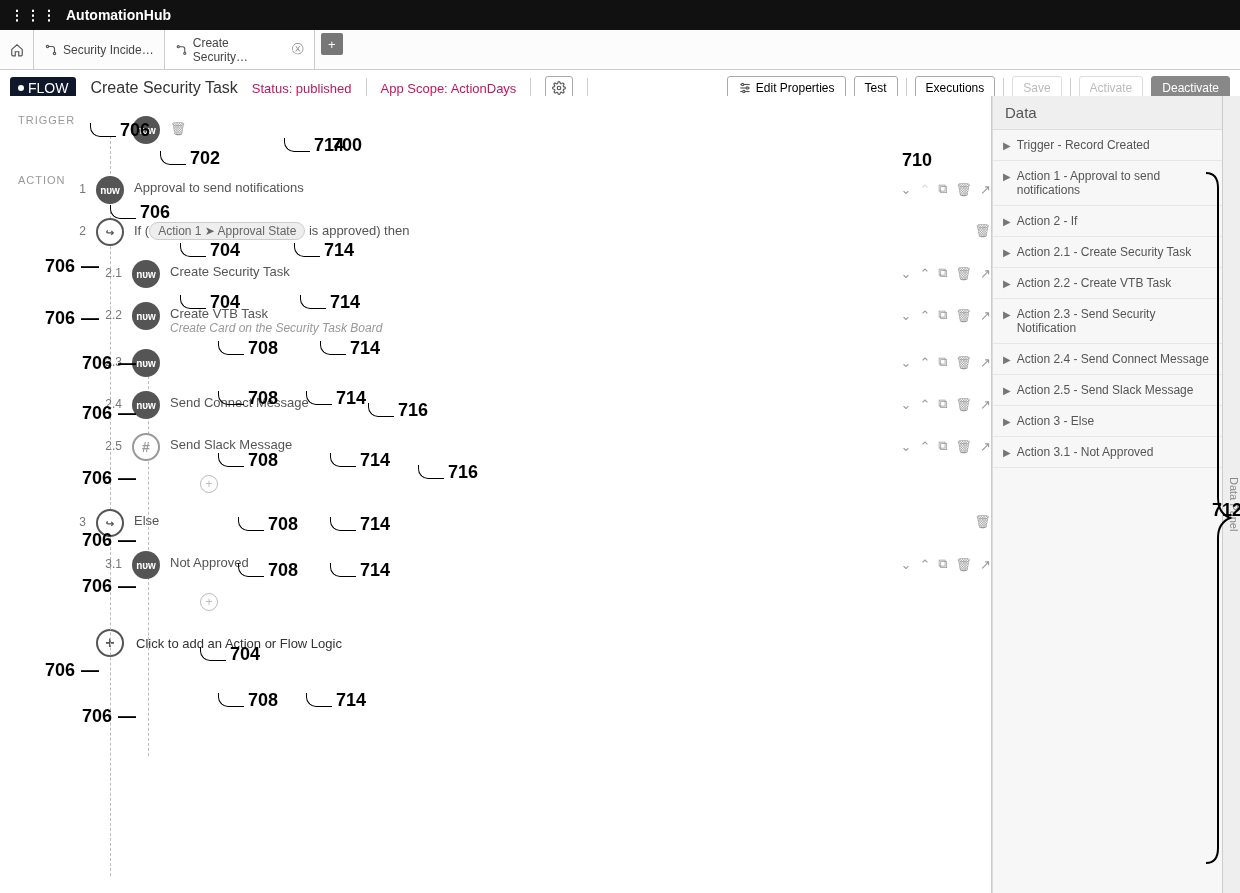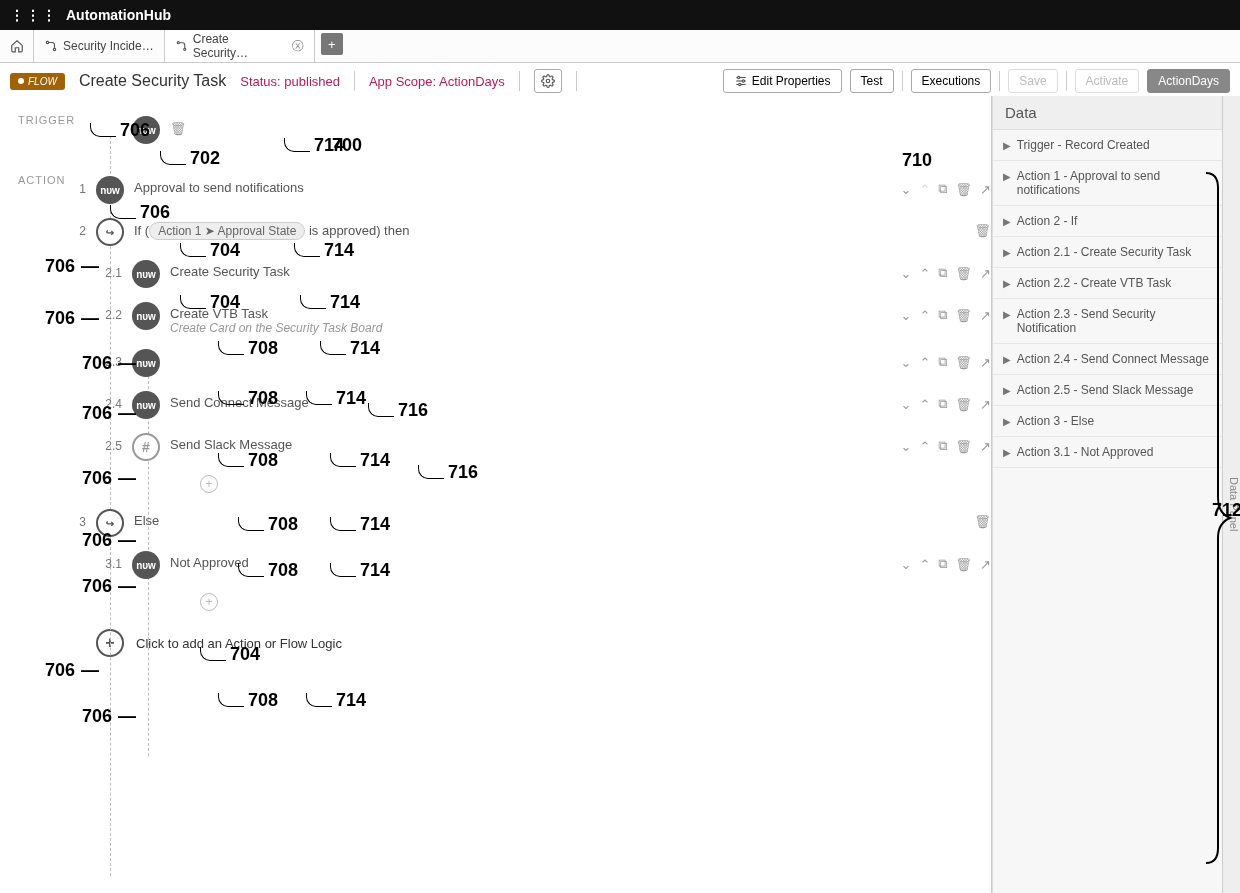--- a/index.html
+++ b/index.html
@@ -23,21 +23,21 @@
     padding: 0 10px;
     font-weight: bold;
     font-size: 14px;
   }
   .app-bar .grip { margin-right: 8px; letter-spacing: 2px; }
   
   .tab-strip {
     display: flex;
     align-items: stretch;
     border-bottom: 1px solid #ccc;
-    height: 33px;
+    height: 40px;
     background: #fcfcfc;
   }
   .tab-home {
     width: 34px;
     display: flex; align-items: center; justify-content: center;
     border-right: 1px solid #ccc;
     cursor: pointer;
   }
   .tab {
     display: flex; align-items: center;
@@ -61,25 +61,25 @@
   }
   
   .toolbar {
     display: flex;
     align-items: center;
     padding: 6px 10px;
     border-bottom: 1px solid #ddd;
     gap: 14px;
   }
   .badge-flow {
-    background: #a16207; color: #fff;
-    font-size: 10px;
+    background: #0f172a; color: #fff;
+    font-size: 14px;
     padding: 3px 8px;
     border-radius: 3px;
-    display: inline-flex; align-items: center; gap:4px;font-style:italic;
+    display: inline-flex; align-items: center; gap:4px;
   }
   .badge-flow::before {
     content: ""; width:6px; height:6px; border-radius:50%; background:#fff;
   }
   .flow-title { font-size: 16px; color: #333; font-weight: 400; }
   .status-text, .scope-text { color:#be185d; font-size:13px; }
   .vsep { width:1px; height:20px; background:#ccc; }
   .btn {
     border: 1px solid #aaa;
     background: #fff;
@@ -305,21 +305,21 @@
         </svg>
       <span>Edit Properties</span>
     </button>
     <button class="btn">Test</button>
     <span class="vsep"></span>
     <button class="btn">Executions</button>
     <span class="vsep"></span>
     <button class="btn disabled">Save</button>
     <span class="vsep"></span>
     <button class="btn disabled">Activate</button>
-    <button class="btn primary">ActionDays</button>
+    <button class="btn primary">Deactivate</button>
   </div>
 </div>
 
 <div class="top-brace" style="left:682px; width:496px; top:100px;"></div>
 
 <div class="main">
   <div class="canvas">
 
     <div class="vline" style="left:110px; top:40px; height:740px;"></div>
     <div class="vline" style="left:148px; top:260px; height:400px;"></div>

